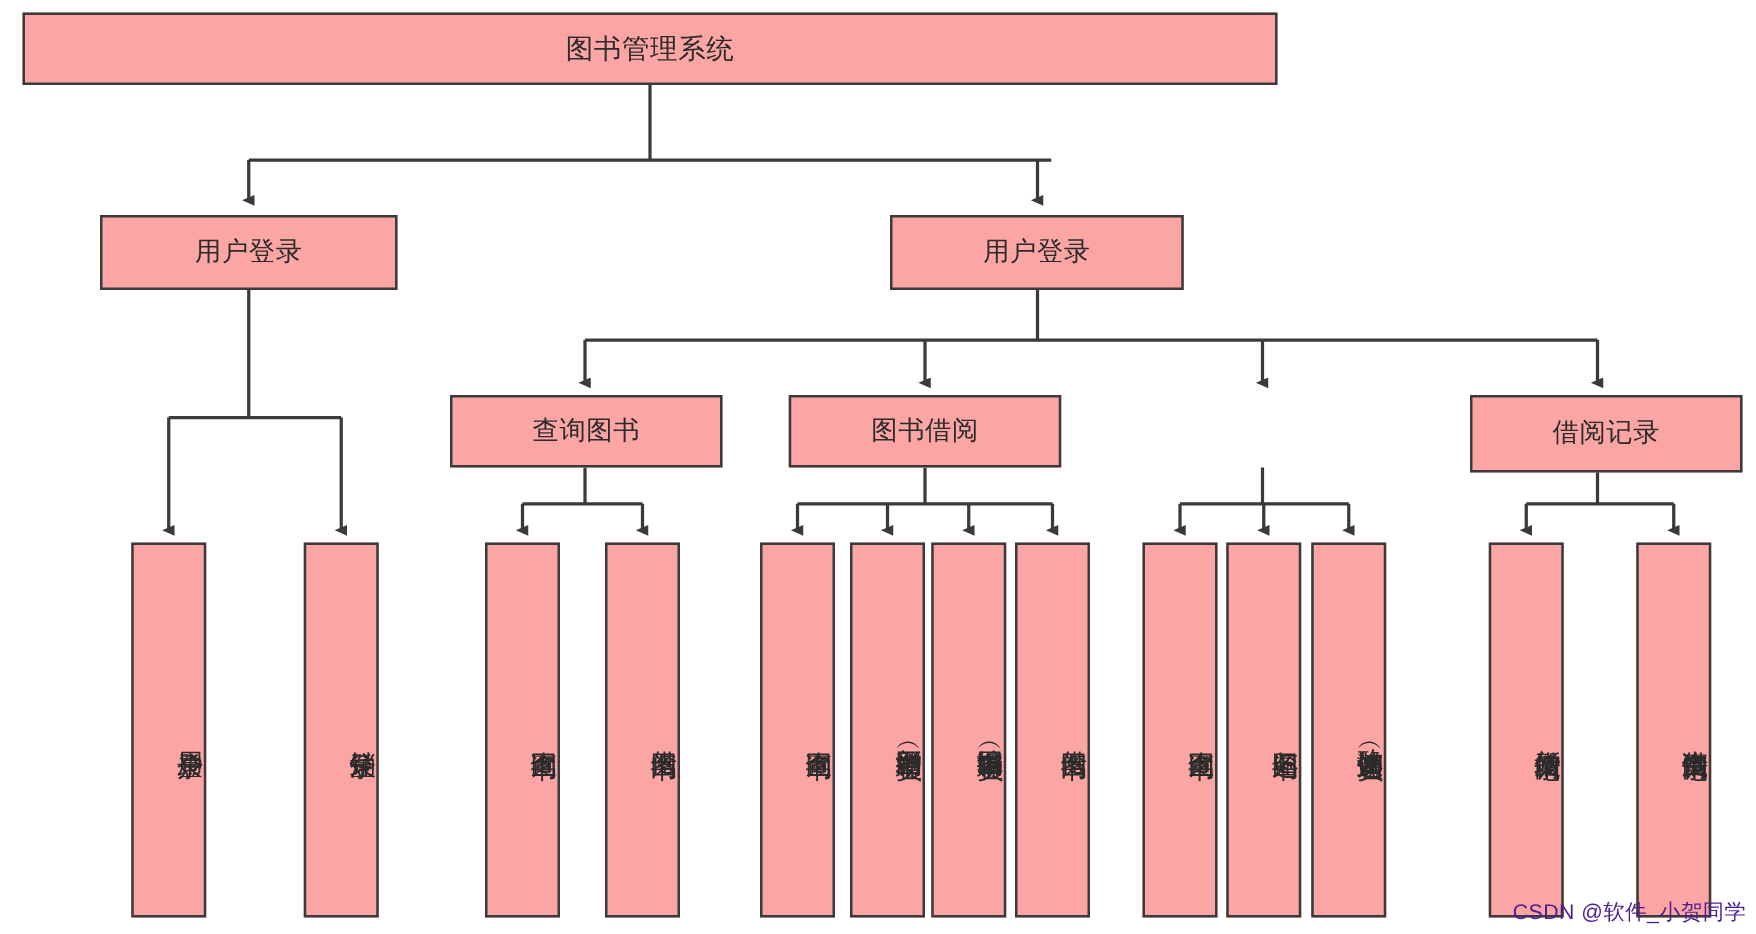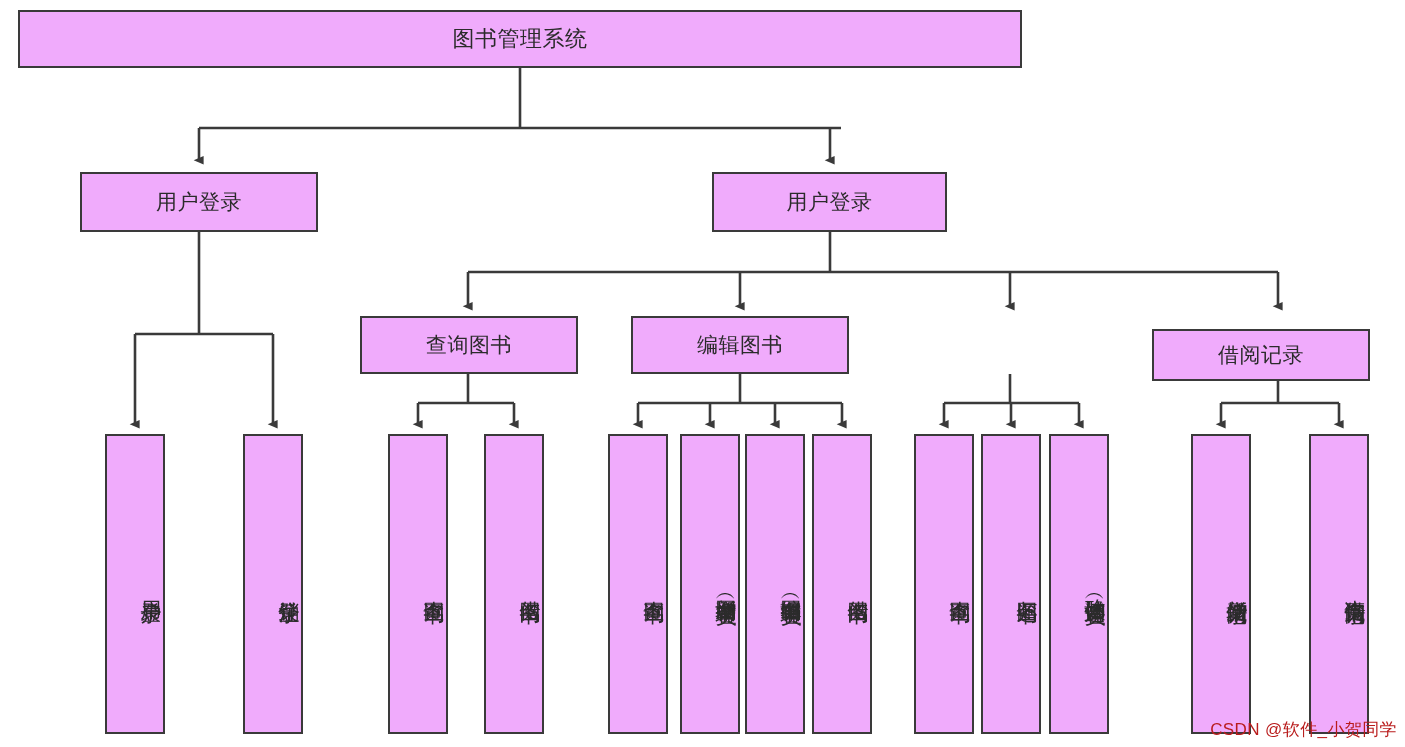--- a/index.html
+++ b/index.html
@@ -19,21 +19,21 @@
     position: absolute;
     left: 0;
     top: 0;
     width: 1405px;
     height: 747px;
     pointer-events: none;
   }
   .node {
     position: absolute;
     box-sizing: border-box;
-    background: #f0abfc;
+    background: #fca5a5;
     border: 2.5px solid #3a3a3a;
     display: flex;
     align-items: center;
     justify-content: center;
     color: #2b2b2b;
     line-height: 1.18;
     text-align: center;
   }
   .node.h {
     font-size: 21px;
@@ -54,21 +54,21 @@
     display: block;
   }
   .node.root {
     font-size: 22px;
   }
   .watermark {
     position: absolute;
     right: 8px;
     bottom: 6px;
     font-size: 17px;
-    color: #b91c1c;
+    color: #4c1d95;
     white-space: nowrap;
     letter-spacing: 0.4px;
   }
 </style>
 </head>
 <body>
 
 <div id="canvas">
 
   <svg id="wires" viewBox="0 0 1405 747">
@@ -131,25 +131,25 @@
 
   <div class="node h" style="left:712px; top:172px; width:235px; height:60px;">
     <span>用户登录</span>
   </div>
 
   <div class="node h" style="left:360px; top:316px; width:218px; height:58px;">
     <span>查询图书</span>
   </div>
 
   <div class="node h" style="left:631px; top:316px; width:218px; height:58px;">
-    <span>编辑图书</span>
-  </div>
-
-
-  <div class="node h" style="left:1152px; top:316px; width:218px; height:52px;margin-top:13px;">
+    <span>图书借阅</span>
+  </div>
+
+
+  <div class="node h" style="left:1176px; top:316px; width:218px; height:62px;">
     <span>借阅记录</span>
   </div>
 
   <div class="node v" style="left:105px; top:434px; width:60px; height:300px;">
     <span class="vtext">用户登录</span>
   </div>
 
   <div class="node v" style="left:243px; top:434px; width:60px; height:300px;">
     <span class="vtext">注销登录</span>
   </div>

